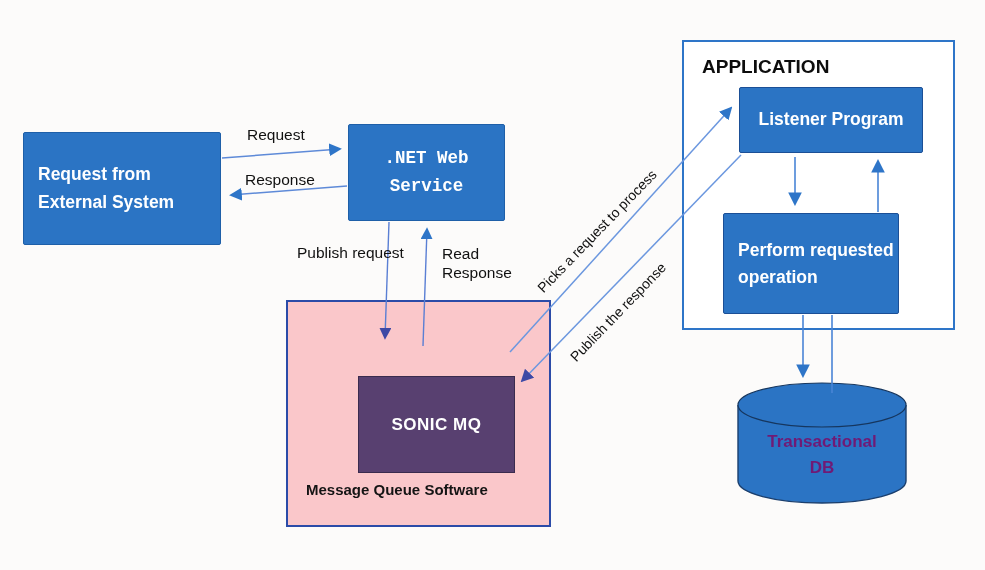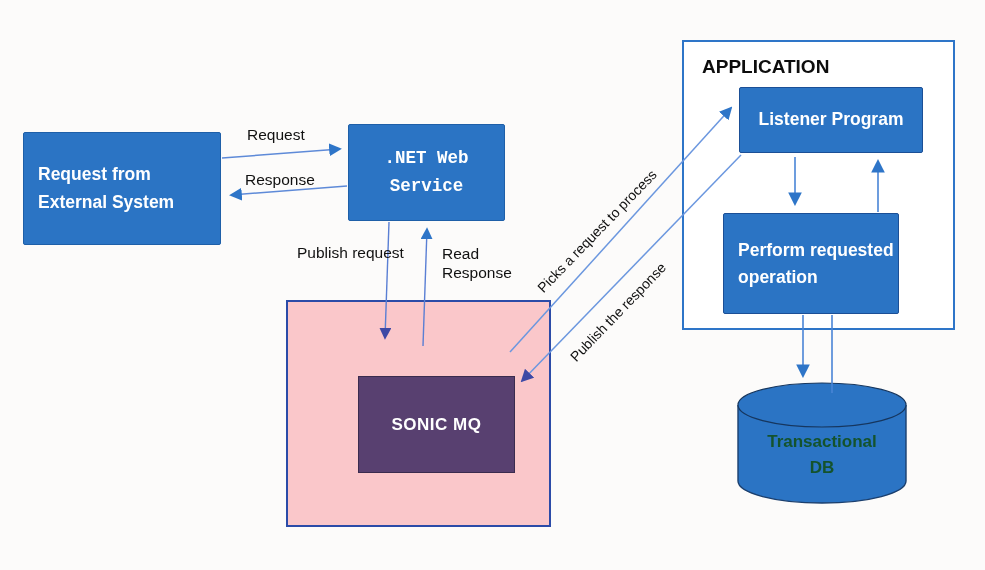--- a/index.html
+++ b/index.html
@@ -38,21 +38,21 @@
   #app-container{
     position:absolute;left:682px;top:40px;width:273px;height:290px;
     background:#ffffff;border:2px solid #2e75c8;box-sizing:border-box;
   }
   #app-label{position:absolute;left:18px;top:14px;font-weight:bold;font-size:19px;color:#0d0d0d;}
   
   #db-cyl{position:absolute;left:736px;top:381px;width:172px;height:126px;}
   #db-cyl svg{position:absolute;left:0;top:0;}
   #db-text{
     position:absolute;left:0;top:48px;width:172px;text-align:center;
-    color:#14532d;font-weight:bold;font-size:17px;line-height:1.55;
+    color:#701a75;font-weight:bold;font-size:17px;line-height:1.55;
   }
   #db-text .inner{display:inline-block;width:130px;}
   
   .edge-label{position:absolute;font-size:15.5px;color:#111111;white-space:nowrap;}
   #lbl-request{left:247px;top:126px;}
   #lbl-response{left:245px;top:171px;text-align:center;}
   #lbl-publish-request{left:261px;top:244px;margin-left:36px;}
   #lbl-read-response{left:442px;top:244px;width:90px;white-space:normal;line-height:1.25;}
   .rot-label{
     position:absolute;font-size:14px;color:#111111;white-space:nowrap;
@@ -73,20 +73,21 @@
   </div>
 
   <div class="bluebox" id="web-box">
     <div class="inner">.NET Web Service</div>
   </div>
 
   <div id="mq-container">
     <div id="sonic-box">
       <span>SONIC MQ</span>
     </div>
+    <div id="mq-label">Message Queue Software</div>
   </div>
 
   <div id="app-container">
     <div id="app-label">APPLICATION</div>
   </div>
   <div class="bluebox" id="listener-box">
     <div class="inner">Listener Program</div>
   </div>
   <div class="bluebox" id="perform-box">
     <div class="inner">Perform requested operation</div>

